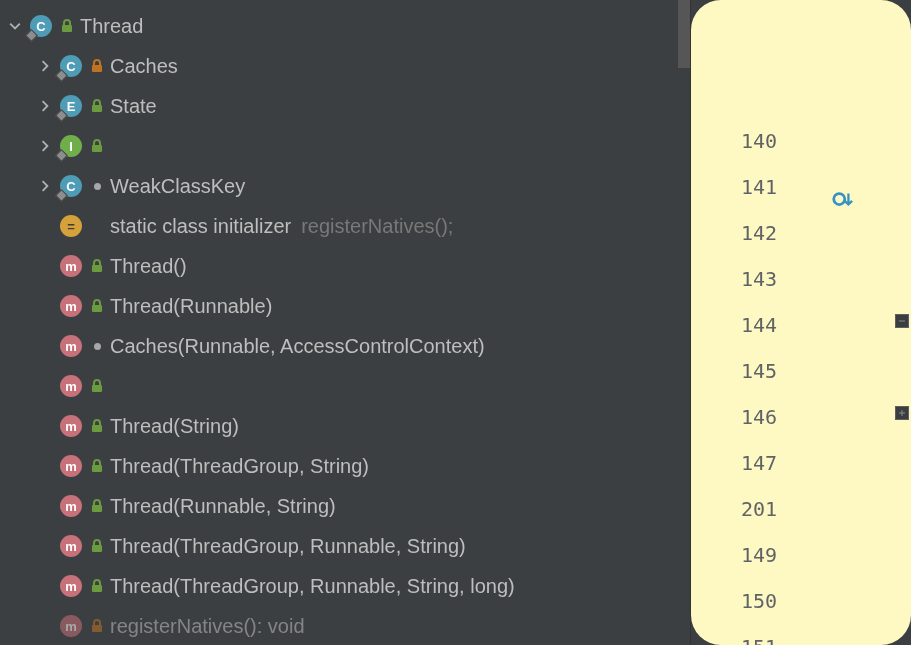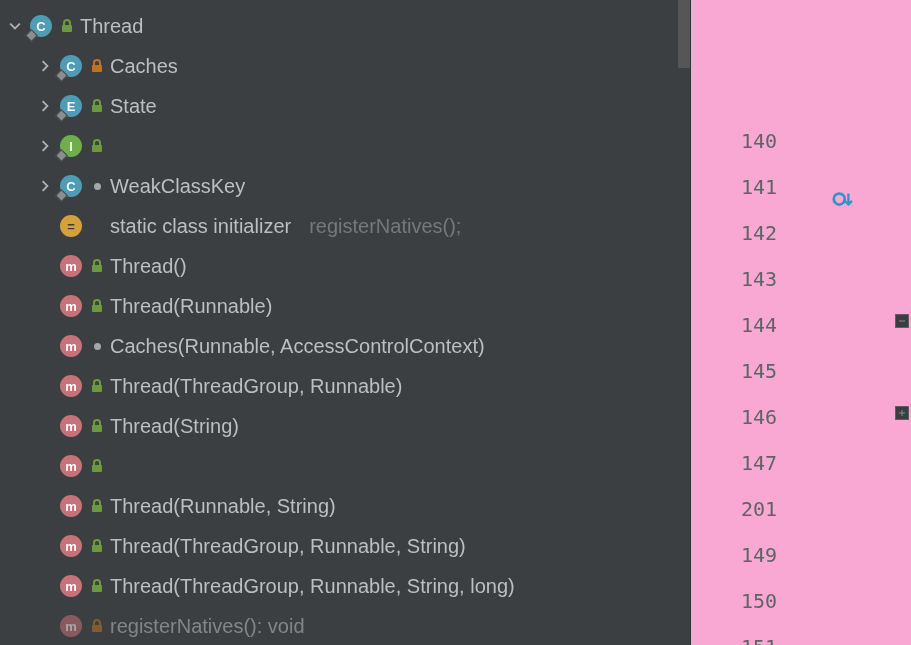--- a/index.html
+++ b/index.html
@@ -115,33 +115,34 @@
   }
   .vis.none { visibility: hidden; }
 
   .label {
     color: #bebebe;
     font-size: 20px;
   }
   .hint {
     color: #787878;
     font-size: 20px;
-    margin-left: 18px;
+    margin-left: 10px;
   }
   .last-row { opacity: 0.55; }
 
   
   .separator {
     width: 1px;
     background: #313335;
   }
   .editor-pane {
     flex: 1;
     position: relative;
-    background: #f9a8d4;
+    background: #fef9c3;
+    border-radius: 30px;
   }
   .gutter {
     position: absolute;
     top: 118px;
     left: 50px;
     color: #606366;
     font-size: 20px;
     line-height: 46px;
     font-family: Consolas, monospace;
   }
@@ -322,21 +323,20 @@
             <span class="arrow"></span>
             <span class="badge method">
               <span class="badge-letter">m</span>
             </span>
             <span class="vis lock-green">
               <svg width="12" height="14" viewBox="0 0 12 14">
                 <path class="lock-shackle" d="M3 6 V4 a3 3 0 0 1 6 0 V6" fill="none" stroke-width="2"></path>
                 <rect class="lock-body" x="1" y="6" width="10" height="7" rx="1"></rect>
               </svg>
             </span>
-            <span class="label">Thread(ThreadGroup, Runnable)</span>
           </div>
           <div class="tree-row">
             <span class="spacer"></span>
             <span class="arrow"></span>
             <span class="badge method">
               <span class="badge-letter">m</span>
             </span>
             <span class="vis lock-green">
               <svg width="12" height="14" viewBox="0 0 12 14">
                 <path class="lock-shackle" d="M3 6 V4 a3 3 0 0 1 6 0 V6" fill="none" stroke-width="2"></path>
@@ -350,20 +350,21 @@
             <span class="arrow"></span>
             <span class="badge method">
               <span class="badge-letter">m</span>
             </span>
             <span class="vis lock-green">
               <svg width="12" height="14" viewBox="0 0 12 14">
                 <path class="lock-shackle" d="M3 6 V4 a3 3 0 0 1 6 0 V6" fill="none" stroke-width="2"></path>
                 <rect class="lock-body" x="1" y="6" width="10" height="7" rx="1"></rect>
               </svg>
             </span>
+            <span class="label">Thread(ThreadGroup, String)</span>
           </div>
           <div class="tree-row">
             <span class="spacer"></span>
             <span class="arrow"></span>
             <span class="badge method">
               <span class="badge-letter">m</span>
             </span>
             <span class="vis lock-green">
               <svg width="12" height="14" viewBox="0 0 12 14">
                 <path class="lock-shackle" d="M3 6 V4 a3 3 0 0 1 6 0 V6" fill="none" stroke-width="2"></path>

